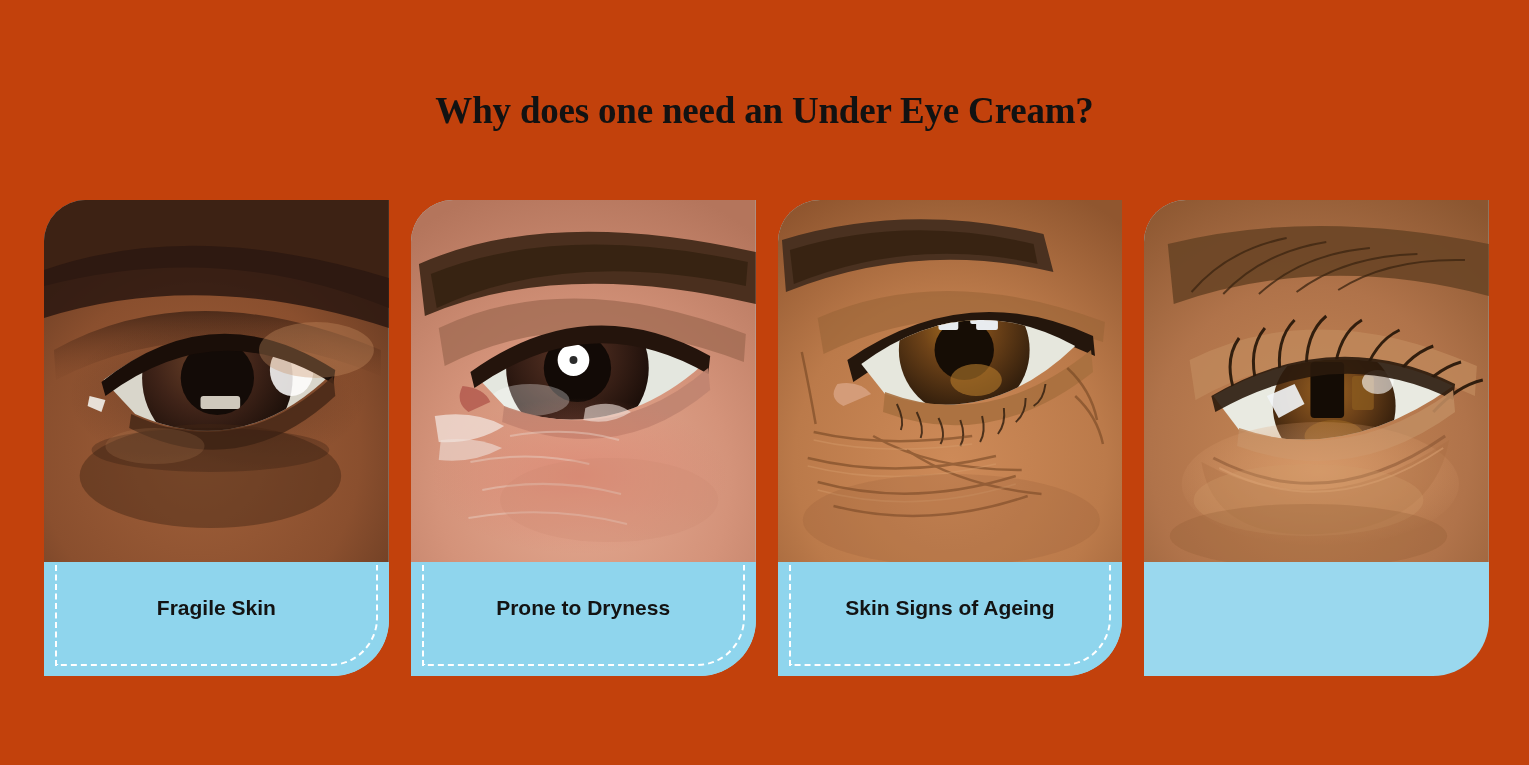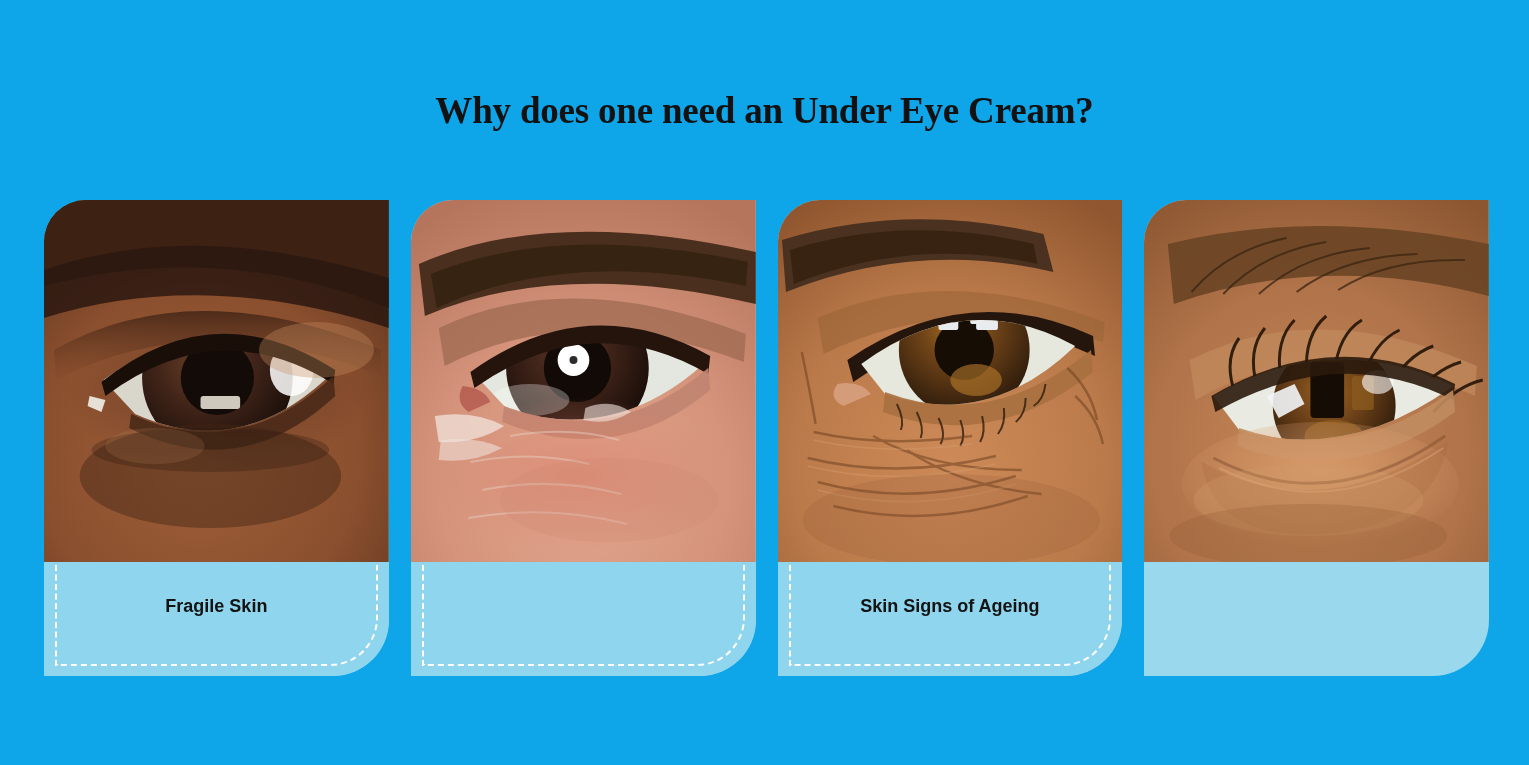--- a/index.html
+++ b/index.html
@@ -12,21 +12,21 @@
     height: 765px;
     background: #e2f6fb;
     font-family: "Liberation Sans", sans-serif;
     overflow: hidden;
   }
 
   .page {
     position: relative;
     width: 1529px;
     height: 765px;
-    background: #0ea5e9;
+    background: #c2410c;
   }
 
   
   .title {
     position: absolute;
     left: 0;
     top: 88px;
     width: 1529px;
     text-align: center;
     font-family: "Liberation Serif", serif;
@@ -97,21 +97,21 @@
   }
 
   .label-text {
     position: absolute;
     left: 0;
     right: 0;
     top: 34px;
     text-align: center;
     font-family: "Liberation Sans", sans-serif;
     font-weight: 700;
-    font-size: 18px;
+    font-size: 21px;
     color: #131313;
     white-space: nowrap;
   }
 </style>
 </head>
 <body>
 
 <div class="page">
 
   <div class="title">Why does one need an Under Eye Cream?</div>
@@ -240,20 +240,21 @@
               <path d="M72 290 q 70 -14 140 4"></path>
               <path d="M58 318 q 80 -14 160 6"></path>
               <path d="M100 236 q 60 -10 110 4"></path>
             </g>
             <ellipse cx="200" cy="300" rx="110" ry="42" fill="#cb8870" opacity="0.25"></ellipse>
           </svg>
         </div>
       </div>
       <div class="label-band">
         <div class="label-dash"></div>
+        <div class="label-text">Prone to Dryness</div>
       </div>
     </div>
 
     <div class="card">
       <div class="photo">
         <div class="photo-inner">
           <svg viewBox="0 0 348 362" preserveAspectRatio="none" width="100%" height="100%">
             <defs>
               <radialGradient id="c3skin" cx="50%" cy="72%" r="82%">
                 <stop offset="0%" stop-color="#cd8a58"></stop>

